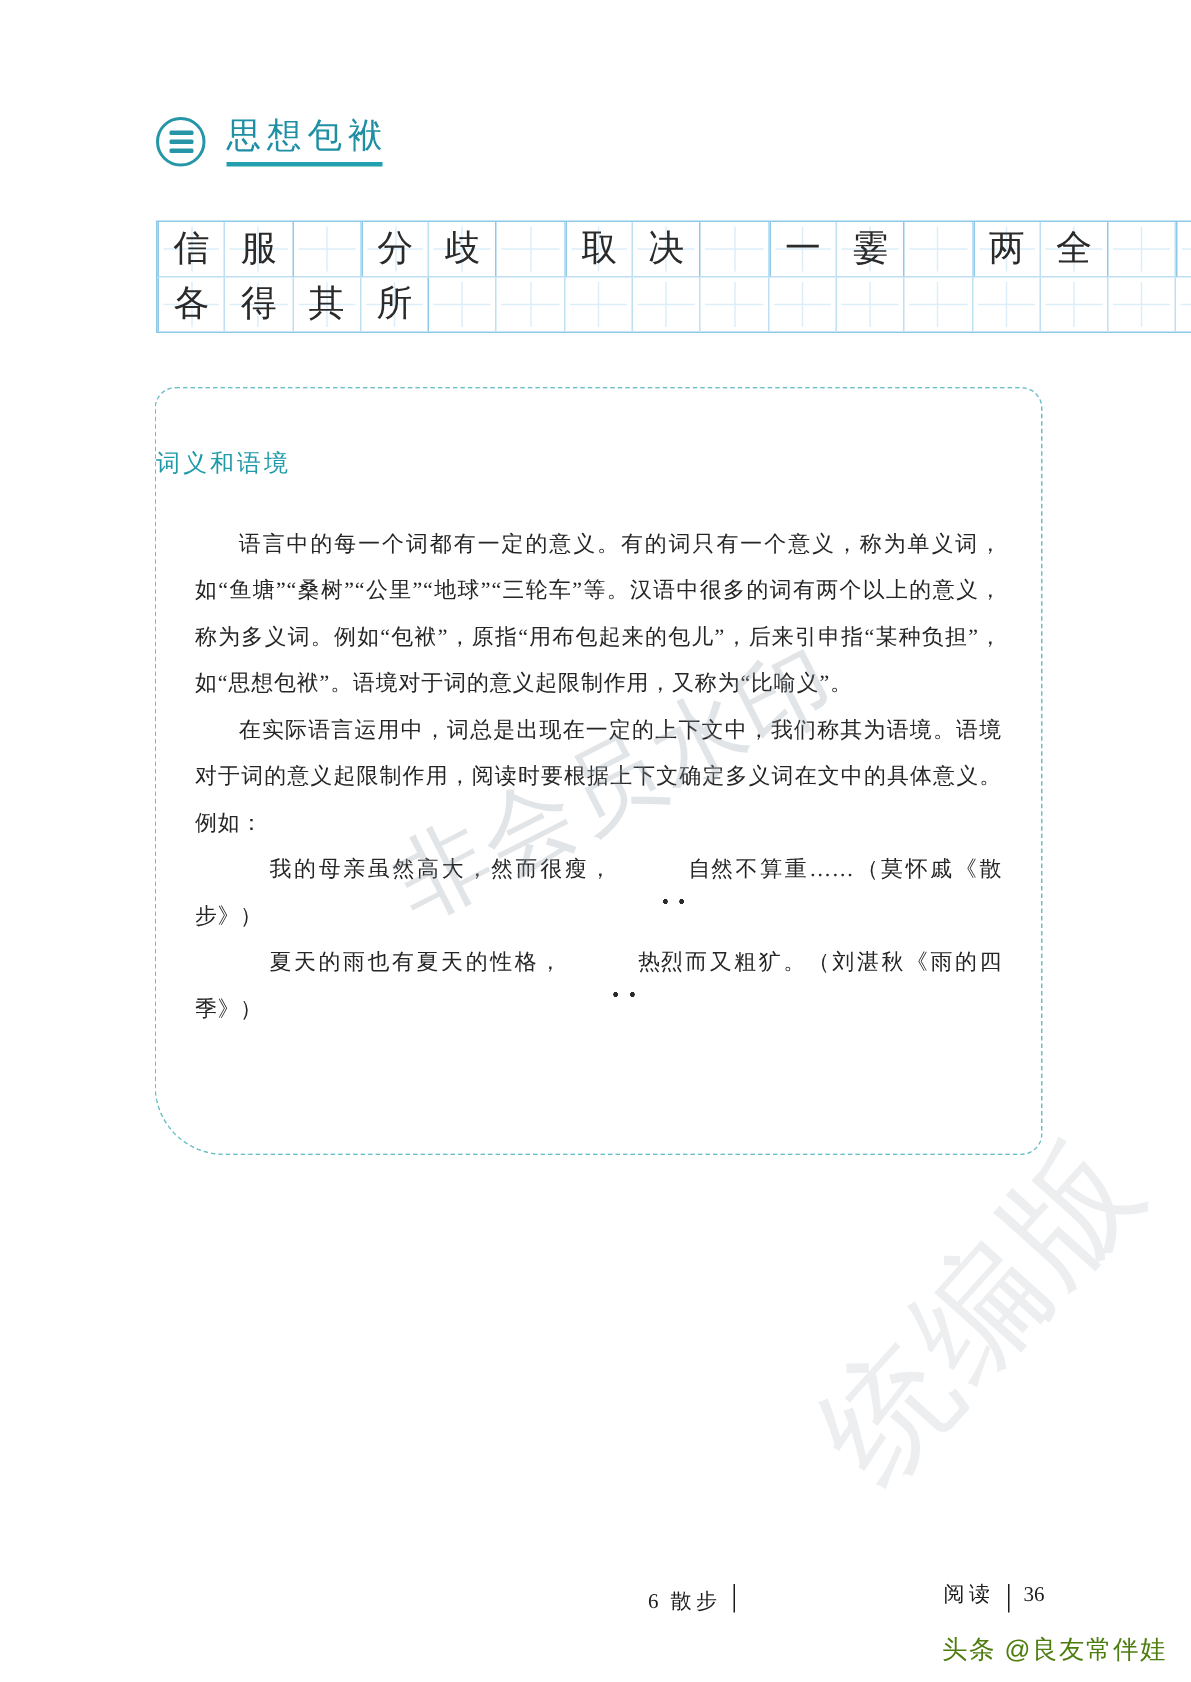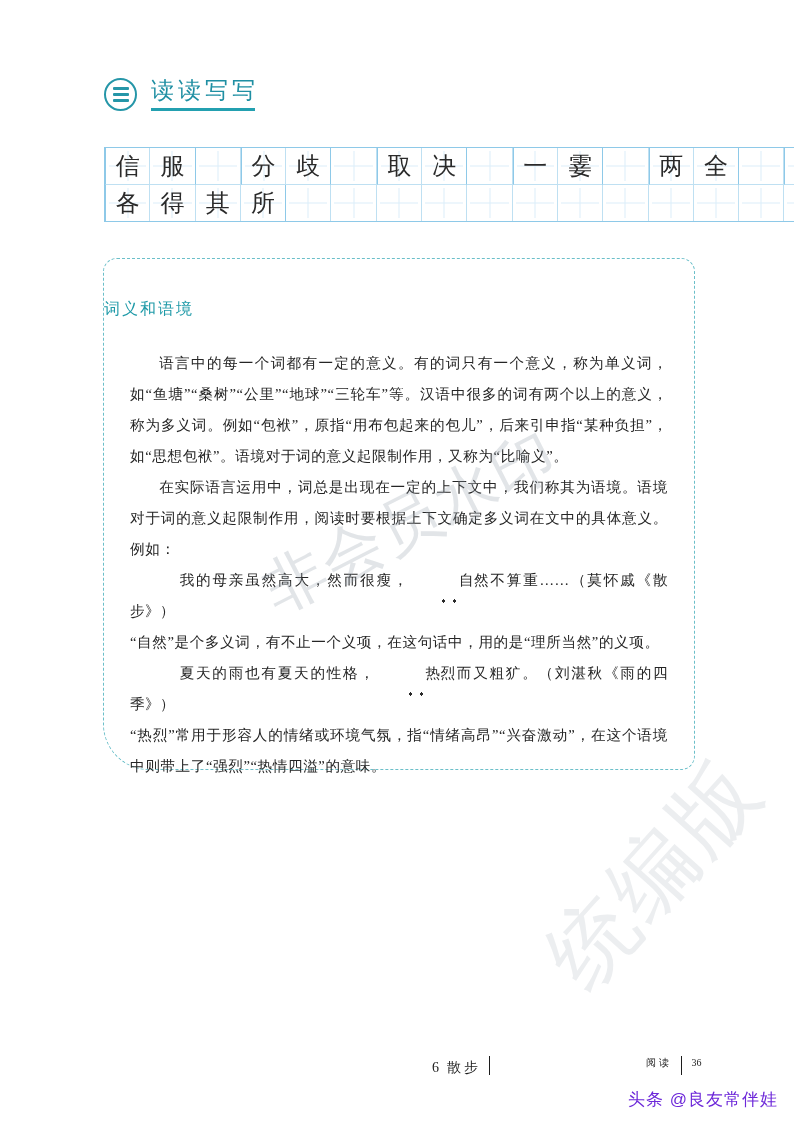--- a/index.html
+++ b/index.html
@@ -211,64 +211,64 @@
     top: 0;
     display: flex;
     align-items: baseline;
     gap: 8px;
     font-size: 14px;
     color: #1c1c1c;
     font-family: "Liberation Serif", "DejaVu Serif", serif;
   }
   .footer-right {
     position: absolute;
-    left: 646px;
+    left: 629px;
     top: 0;
     display: flex;
-    align-items: center;
+    align-items: flex-end;
     gap: 9px;
-    font-size: 10px;
+    font-size: 14px;
     color: #1c1c1c;
     font-family: "Liberation Serif", "DejaVu Serif", serif;
   }
   .rule {
     display: inline-block;
     width: 1.4px;
     height: 19px;
     background: #1c1c1c;
     position: relative;
     top: 3px;
   }
   .chapter-label { letter-spacing: 3px; }
   .unit-label { letter-spacing: 3px; }
 
   .credit {
     position: absolute;
     right: 16px;
     top: 1088px;
     font-size: 17px;
-    color: #6d28d9;
+    color: #4d7c0f;
     font-family: "Liberation Sans", "DejaVu Sans", sans-serif;
     letter-spacing: 1px;
     white-space: nowrap;
   }
 </style>
 </head>
 <body>
 
 <div class="page">
 
   <div class="section-head">
     <div class="head-icon">
       <i></i>
         <i></i>
         <i></i>
     </div>
     <div class="head-title-wrap">
-      <div class="head-title">读读写写</div>
+      <div class="head-title">思想包袱</div>
       <div class="head-underline"></div>
     </div>
   </div>
 
   <div class="grid-wrap">
     <div class="grid-row">
       <div class="cell group-start">
           <span class="glyph">信</span>
         </div>
       <div class="cell group-end">
@@ -368,23 +368,21 @@
 
     </div>
   </div>
 
   <div class="knowledge-box">
     <div class="kb-title">词义和语境</div>
     <div class="kb-body">
       <p class="indent2">语言中的每一个词都有一定的意义。有的词只有一个意义，称为单义词，如“鱼塘”“桑树”“公里”“地球”“三轮车”等。汉语中很多的词有两个以上的意义，称为多义词。例如“包袱”，原指“用布包起来的包儿”，后来引申指“某种负担”，如“思想包袱”。语境对于词的意义起限制作用，又称为“比喻义”。</p>
       <p class="indent2">在实际语言运用中，词总是出现在一定的上下文中，我们称其为语境。语境对于词的意义起限制作用，阅读时要根据上下文确定多义词在文中的具体意义。例如：</p>
       <p class="example-line"><span>我的母亲虽然高大，然而很瘦，</span><span class="dotted">自然</span><span>不算重……（莫怀戚《散步》）</span></p>
-      <p>“自然”是个多义词，有不止一个义项，在这句话中，用的是“理所当然”的义项。</p>
       <p class="example-line"><span>夏天的雨也有夏天的性格，</span><span class="dotted">热烈</span><span>而又粗犷。（刘湛秋《雨的四季》）</span></p>
-      <p>“热烈”常用于形容人的情绪或环境气氛，指“情绪高昂”“兴奋激动”，在这个语境中则带上了“强烈”“热情四溢”的意味。</p>
     </div>
   </div>
 
   <div class="wm-center">非会员水印</div>
   <div class="wm-diagonal">统编版</div>
 
   <div class="footer">
     <div class="footer-left">
       <span>6</span>
       <span class="chapter-label">散步</span>

